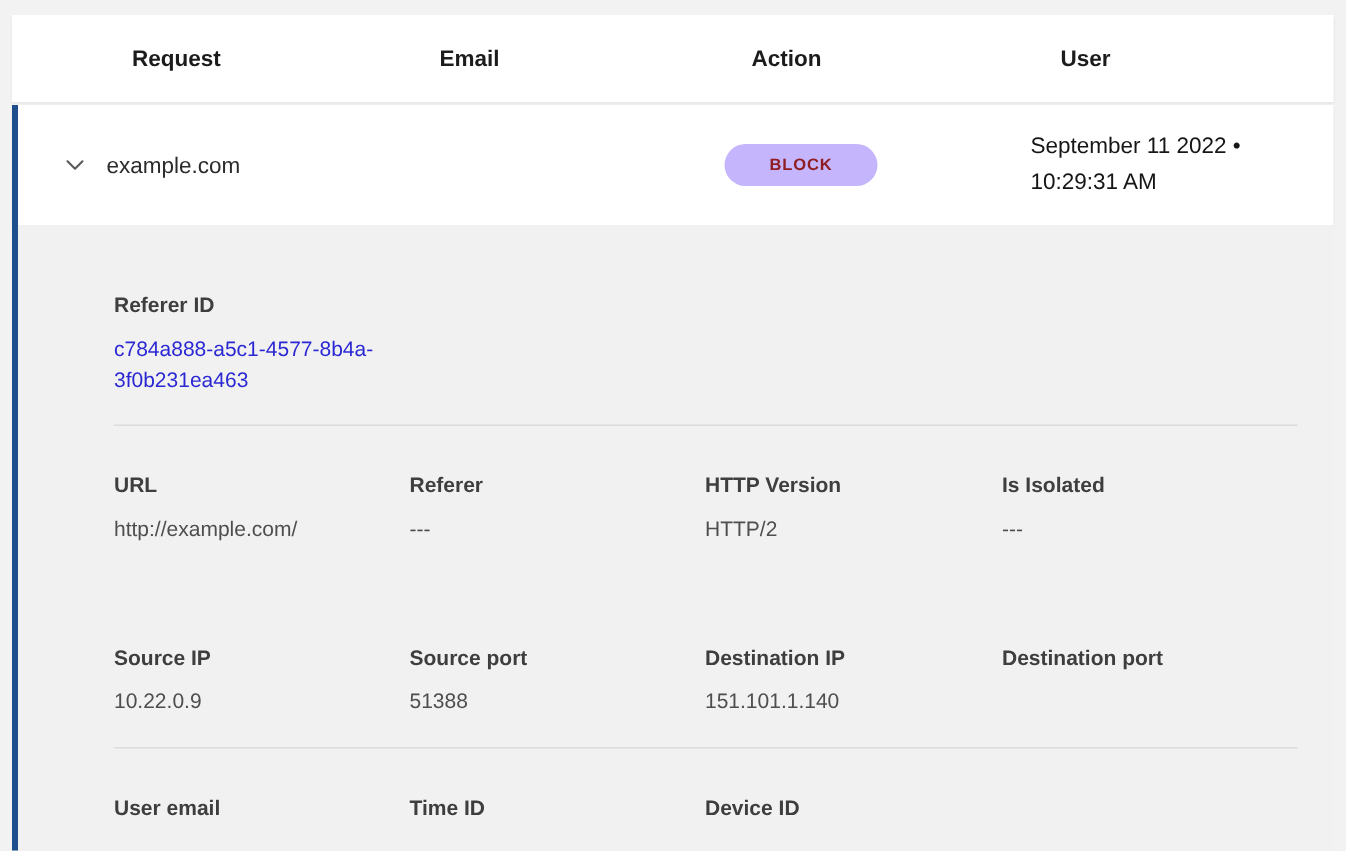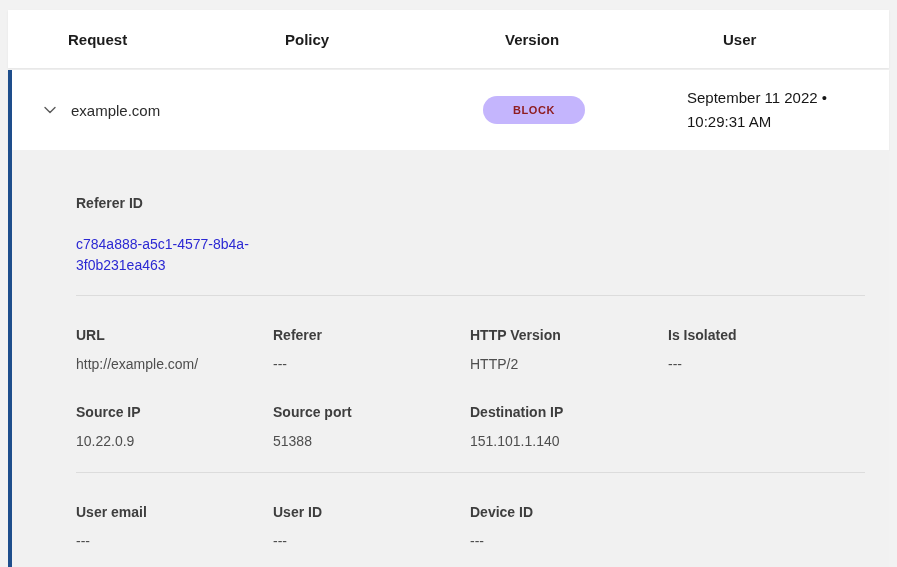--- a/index.html
+++ b/index.html
@@ -13,23 +13,22 @@
     margin: 10px 8px 0 8px;
     width: 881px;
   }
   
   .header-row {
     background: #ffffff;
     height: 58px;
     display: grid;
     grid-template-columns: 205px 208px 206px 1fr;
     align-items: center;
-    padding-left: 60px;
+    padding-left: 80px;
     box-shadow: 0 1px 2px rgba(0,0,0,0.06);
-    gap: 12px;
   }
   .th {
     font-size: 15px;
     font-weight: 700;
     color: #1c1c1c;
   }
   
   .log-row {
     margin-top: 2px;
     background: #ffffff;
@@ -92,46 +91,46 @@
     color: #4e4e4e;
     line-height: 20px;
     margin-top: 9px;
   }
   .policy-link {
     display: block;
     max-width: 196px;
     font-size: 14px;
     color: #2b28d3;
     line-height: 21px;
-    margin-top: 21px;
+    margin-top: 9px;
     text-decoration: none;
     word-break: normal;
   }
   .divider {
     border: none;
     border-top: 1px solid #dcdcdc;
     height: 0;
   }
   .divider-1 { margin-top: 19px; margin-bottom: 29px; }
   .divider-2 { margin-top: 21px; margin-bottom: 29px; }
   .field-grid {
     display: grid;
     grid-template-columns: 197px 197px 198px 1fr;
   }
-  .grid-a { margin-bottom: 28px; }
+  .grid-a { margin-bottom: 66px; }
 </style>
 </head>
 <body>
 
 <div class="table-wrap">
 
   <div class="header-row">
     <div class="th">Request</div>
-    <div class="th">Policy</div>
-    <div class="th">Version</div>
+    <div class="th">Email</div>
+    <div class="th">Action</div>
     <div class="th">User</div>
   </div>
 
   <div class="log-row">
     <div class="request-cell">
       <span class="chevron">
         <svg width="16" height="16" viewBox="0 0 16 16">
           <path d="M3 5.5 L8 10.5 L13 5.5" fill="none" stroke="#5a5a5a" stroke-width="1.4" stroke-linecap="round" stroke-linejoin="round"></path>
         </svg>
       </span>
@@ -179,32 +178,33 @@
       </div>
       <div class="field">
         <div class="field-label">Source port</div>
         <div class="field-value">51388</div>
       </div>
       <div class="field">
         <div class="field-label">Destination IP</div>
         <div class="field-value">151.101.1.140</div>
       </div>
       <div class="field">
+        <div class="field-label">Destination port</div>
       </div>
     </div>
 
     <hr class="divider divider-2">
 
     <div class="field-grid">
       <div class="field">
         <div class="field-label">User email</div>
         <div class="field-value">---</div>
       </div>
       <div class="field">
-        <div class="field-label">User ID</div>
+        <div class="field-label">Time ID</div>
         <div class="field-value">---</div>
       </div>
       <div class="field">
         <div class="field-label">Device ID</div>
         <div class="field-value">---</div>
       </div>
       <div class="field"></div>
     </div>
 
   </div>

